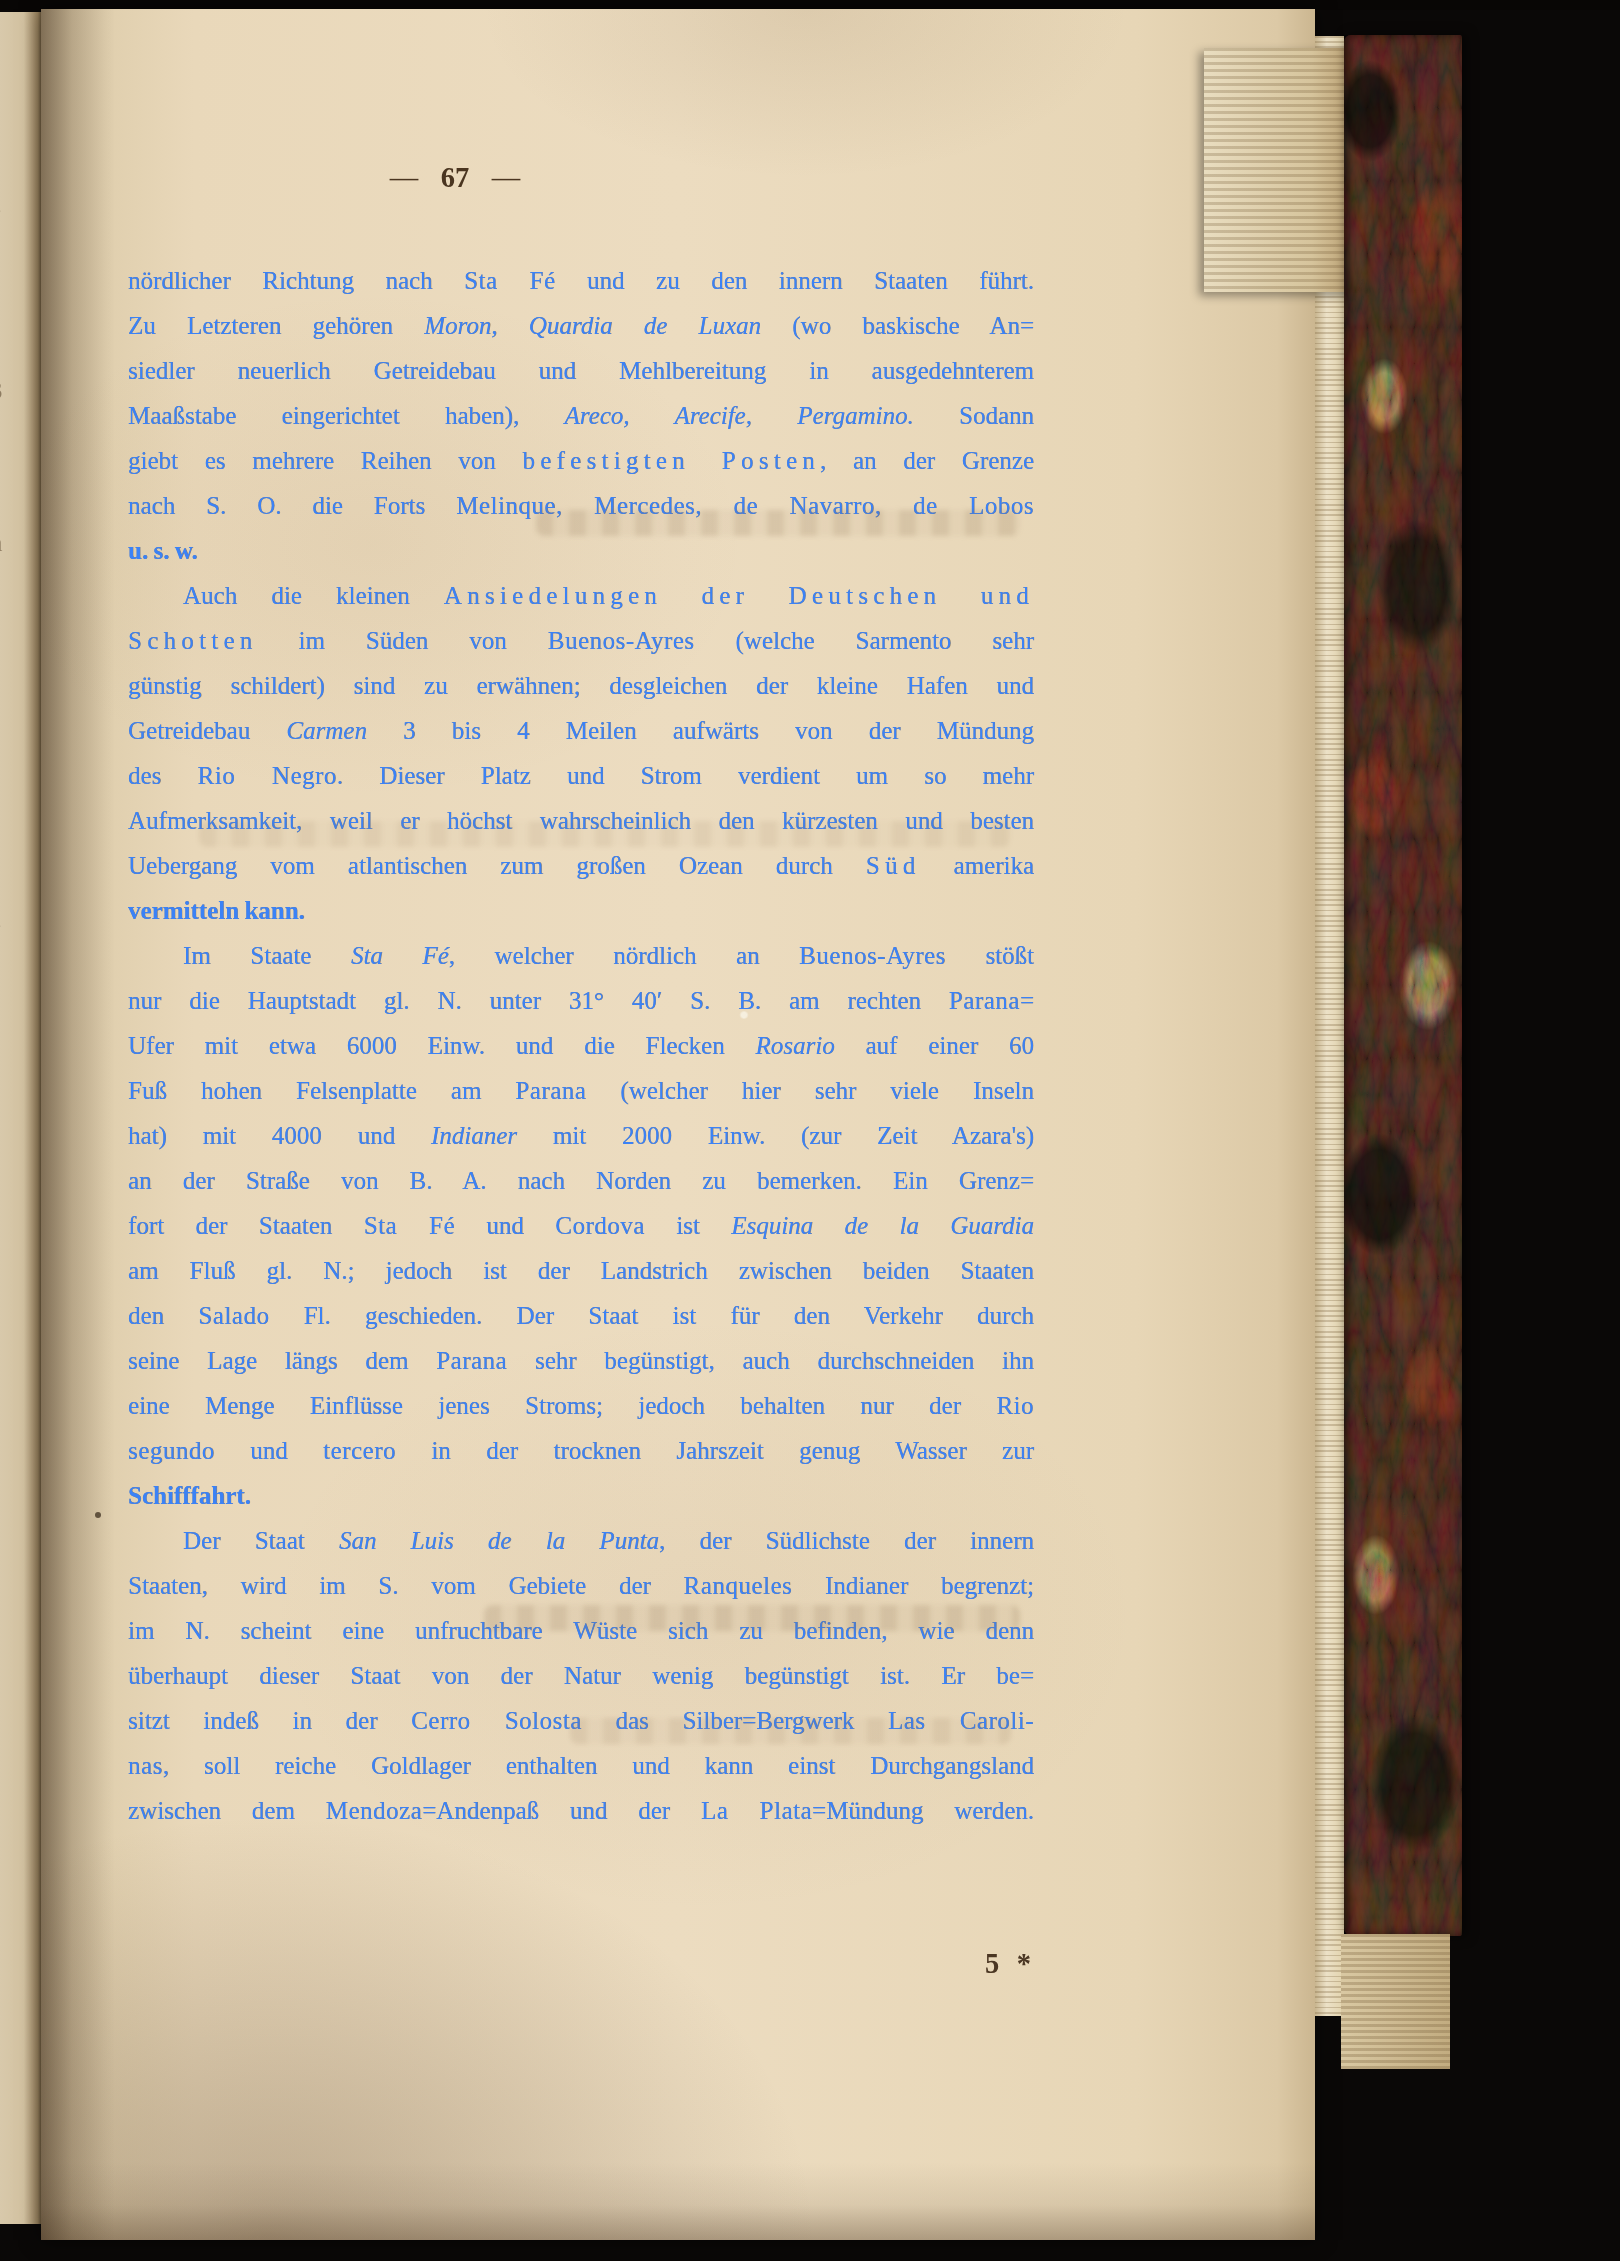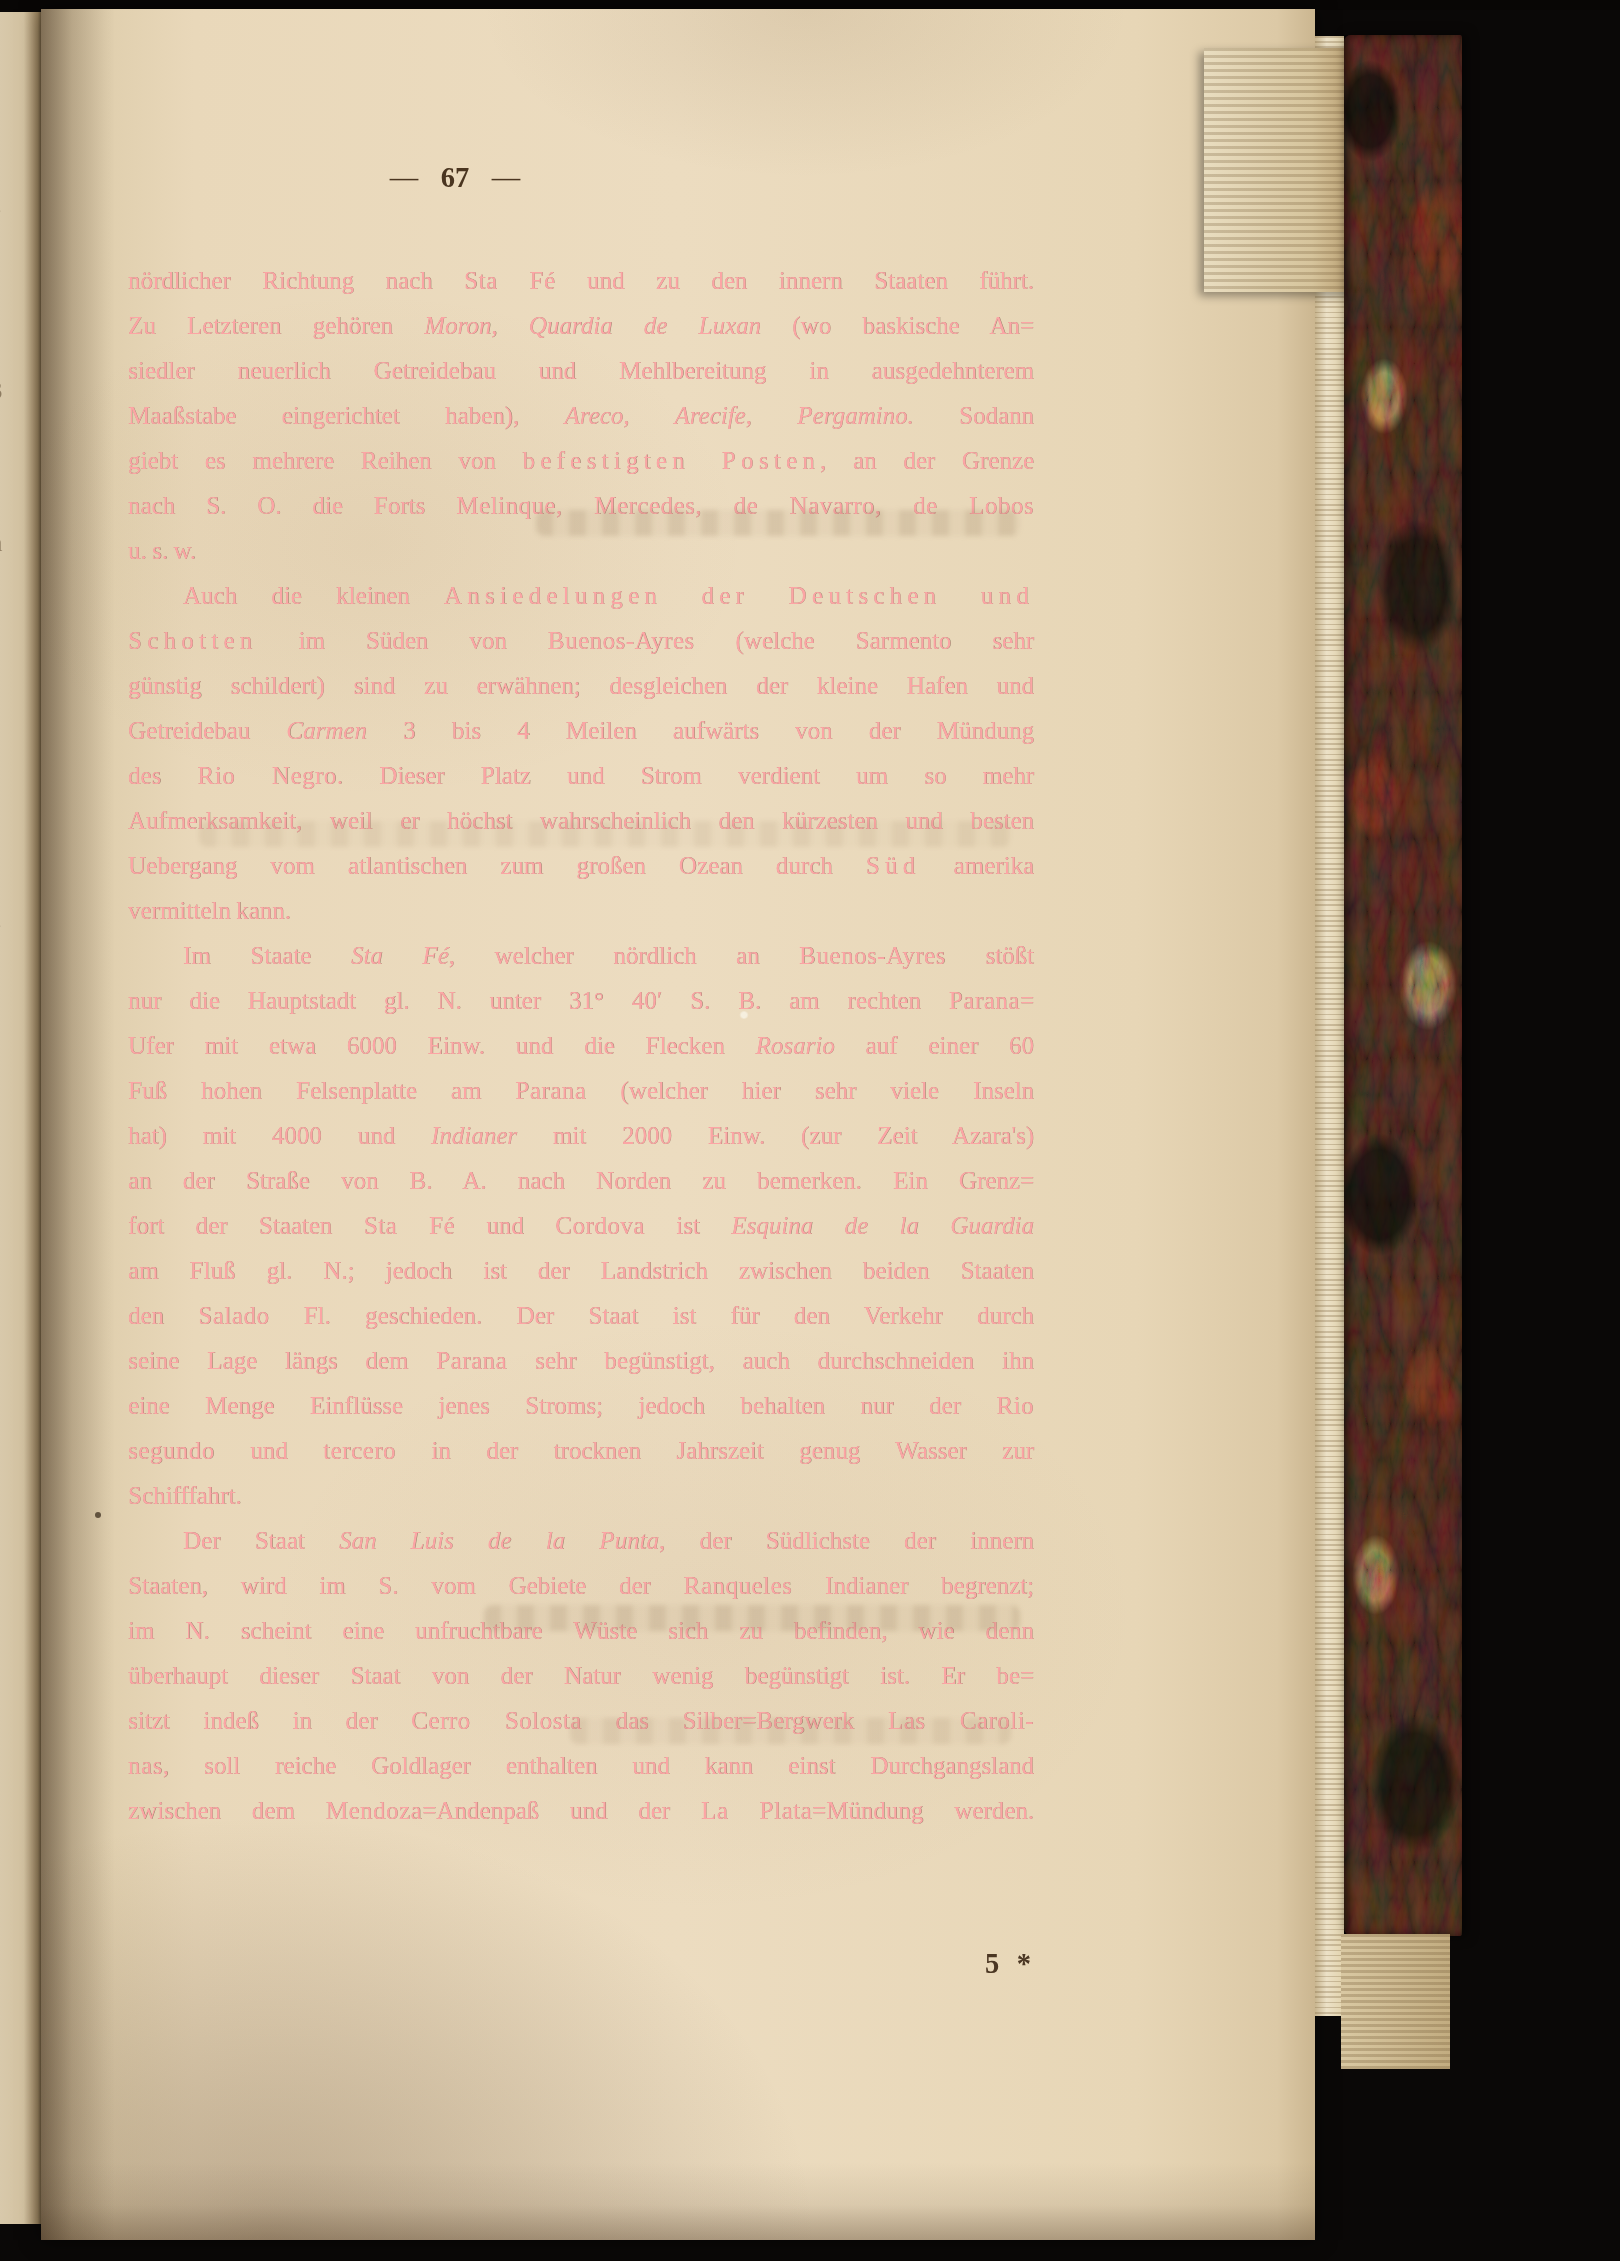--- a/index.html
+++ b/index.html
@@ -38,29 +38,29 @@
   }
   
   .folio{
     position:absolute;top:162px;left:455px;transform:translateX(-50%);
     color:#4a3520;font-size:28.5px;font-weight:bold;white-space:nowrap;
   }
   .folio .dash{margin:0 22.5px;font-weight:normal;}
   
   .textblock{
     position:absolute;left:128px;top:258px;width:906px;
-    color:#fca5a5;font-size:25px;
+    color:#3b82f6;font-size:25px;
     text-shadow:0.3px 0 0 rgba(75,55,35,.55);
   }
   .line{
     height:45px;line-height:45px;
     text-align:justify;text-align-last:justify;
     word-spacing:-0.9px;white-space:normal;
   }
-  .line.nj{text-align:left;text-align-last:left;}
+  .line.nj{text-align:left;text-align-last:left;font-weight:bold;}
   .line.ind{text-indent:55px;}
   .s-sp{letter-spacing:.21em;}
   .s-it{font-style:italic;}
   .s-ant{letter-spacing:.02em;}
   
   .sig{
     position:absolute;left:985px;top:1948px;
     color:#4b3723;font-size:28.5px;letter-spacing:5.2px;font-weight:bold;
   }
   

